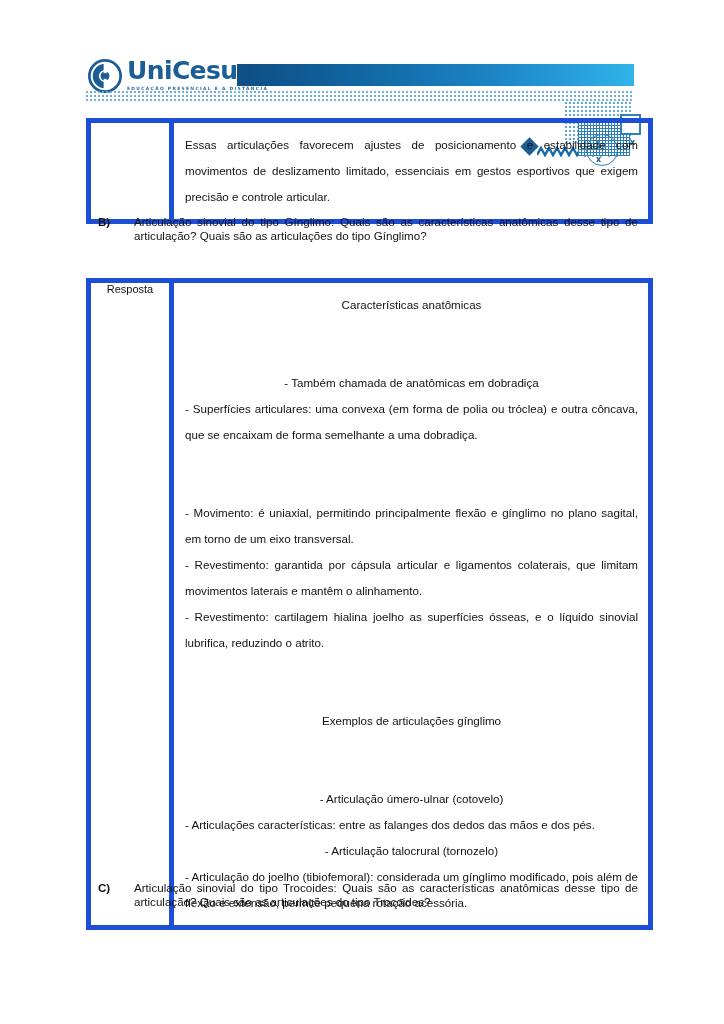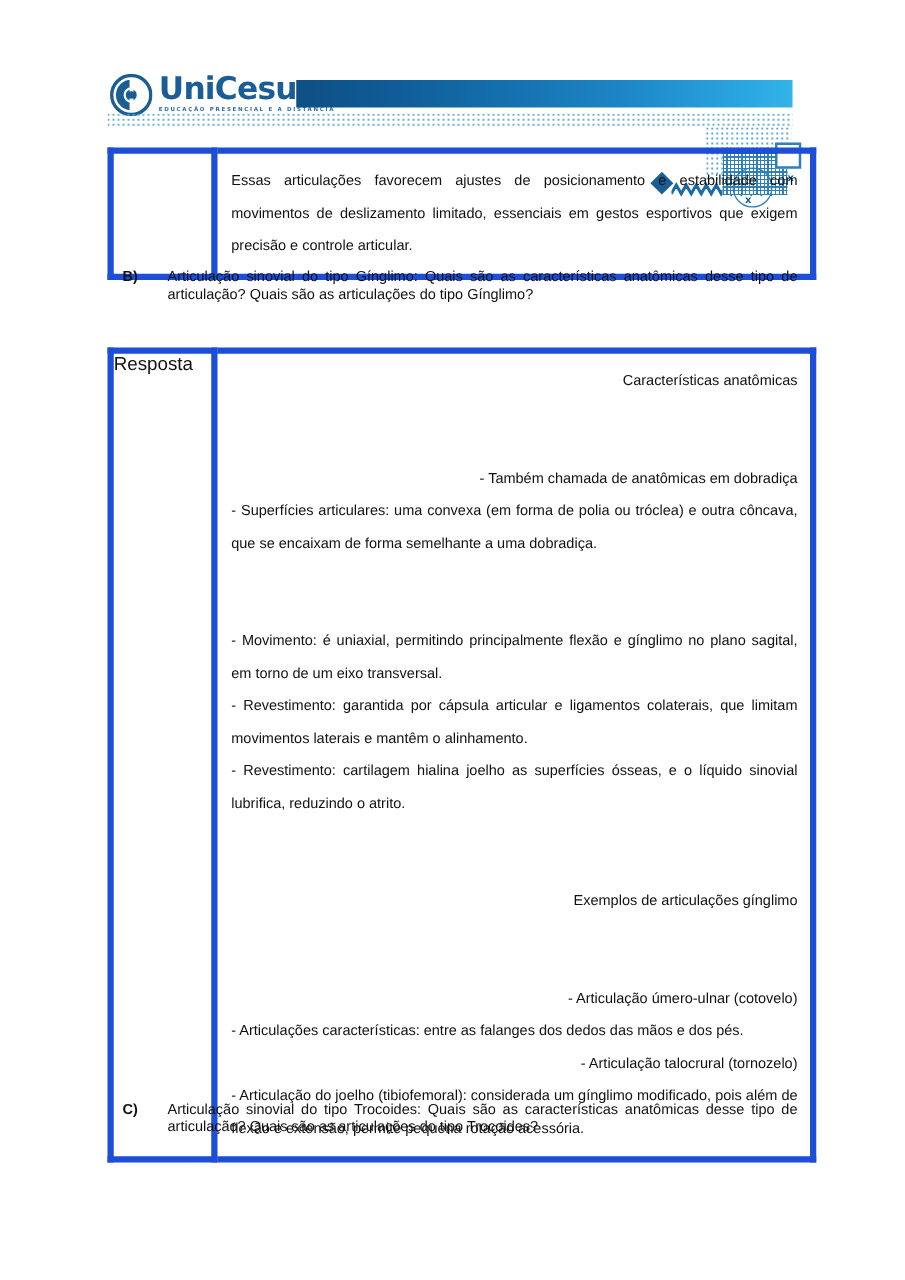--- a/index.html
+++ b/index.html
@@ -183,37 +183,37 @@
   }
   table.doc-table td {
     border: 5px solid #1d4ed8;
     vertical-align: top;
     padding: 0;
   }
   .cell-pad {
     padding: 9px 10px 9px 11px;
   }
   .cell-label {
-    text-align: left;
+    text-align: center;
     vertical-align: middle;
-    font-size: 15px;
+    font-size: 11px;
     color: #111;
     padding-left: 10px;
   }
   .just {
     text-align: justify;
     text-justify: inter-word;
     line-height: 26px;
     margin: 0;
   }
   .just.last-no-stretch {
     text-align-last: left;
   }
   .plain {
-    text-align: right;
+    text-align: center;
     line-height: 26px;
     margin: 0;
   }
   .blank-line {
     height: 26px;
     line-height: 26px;
   }
 
   
   #table-1 {

